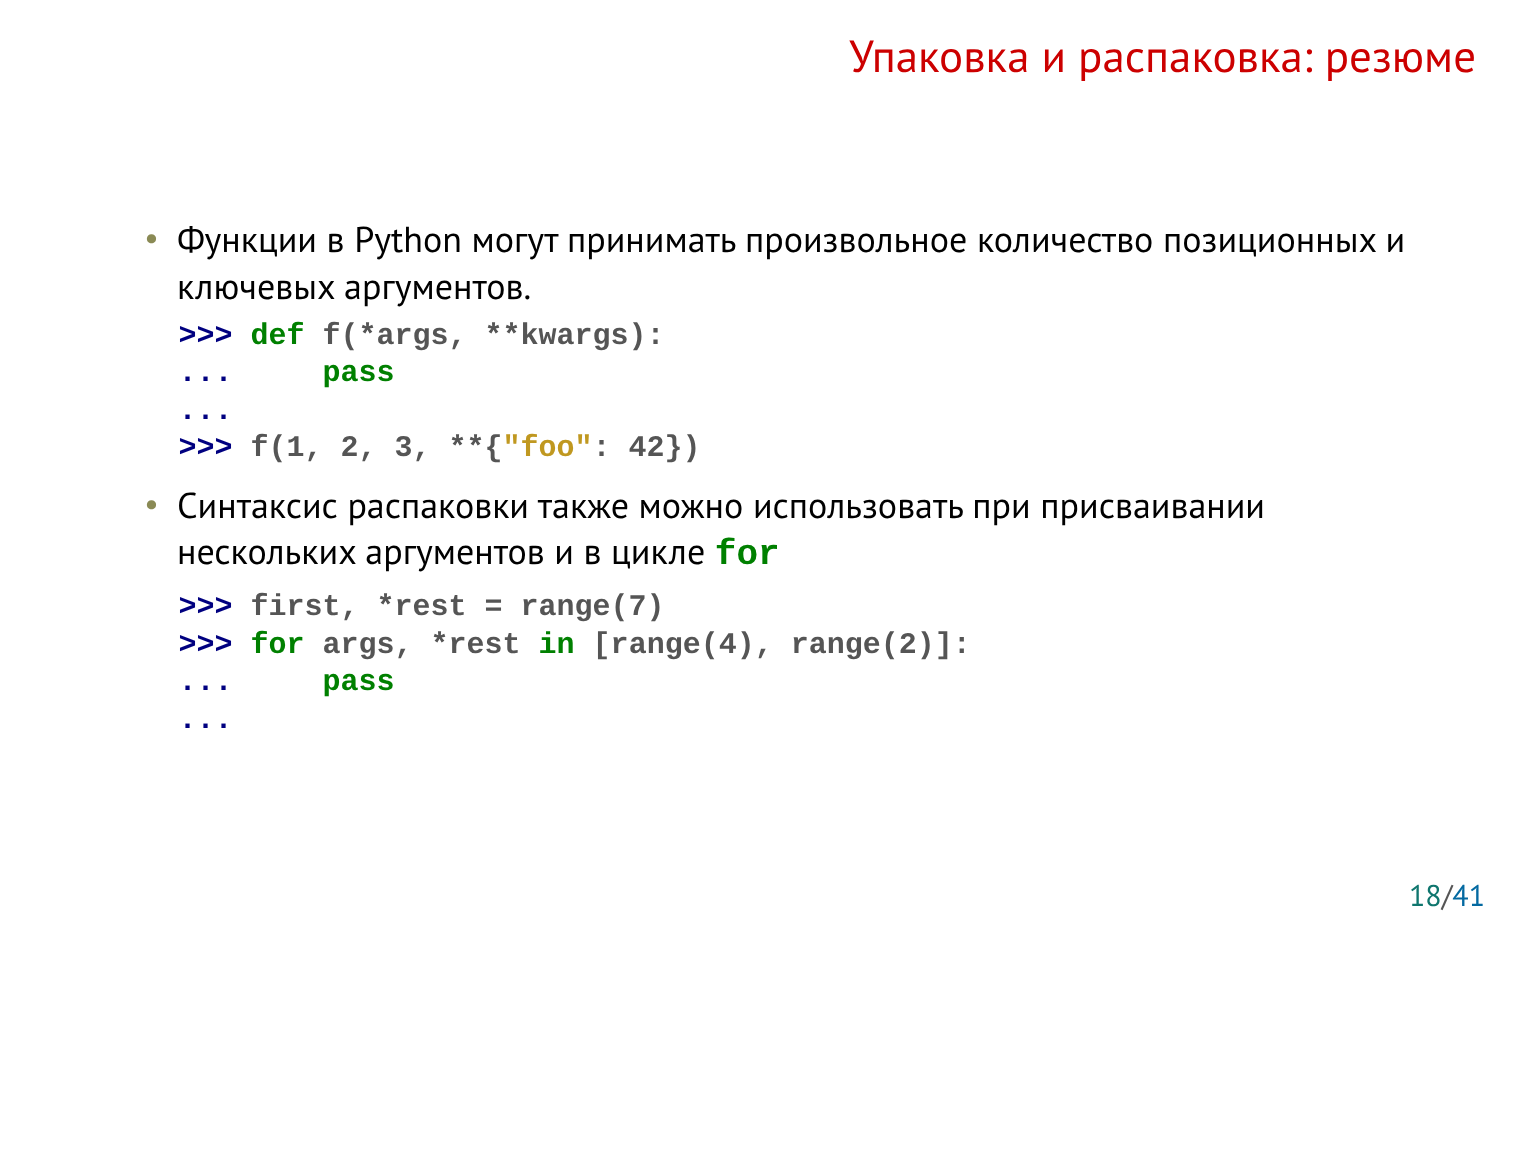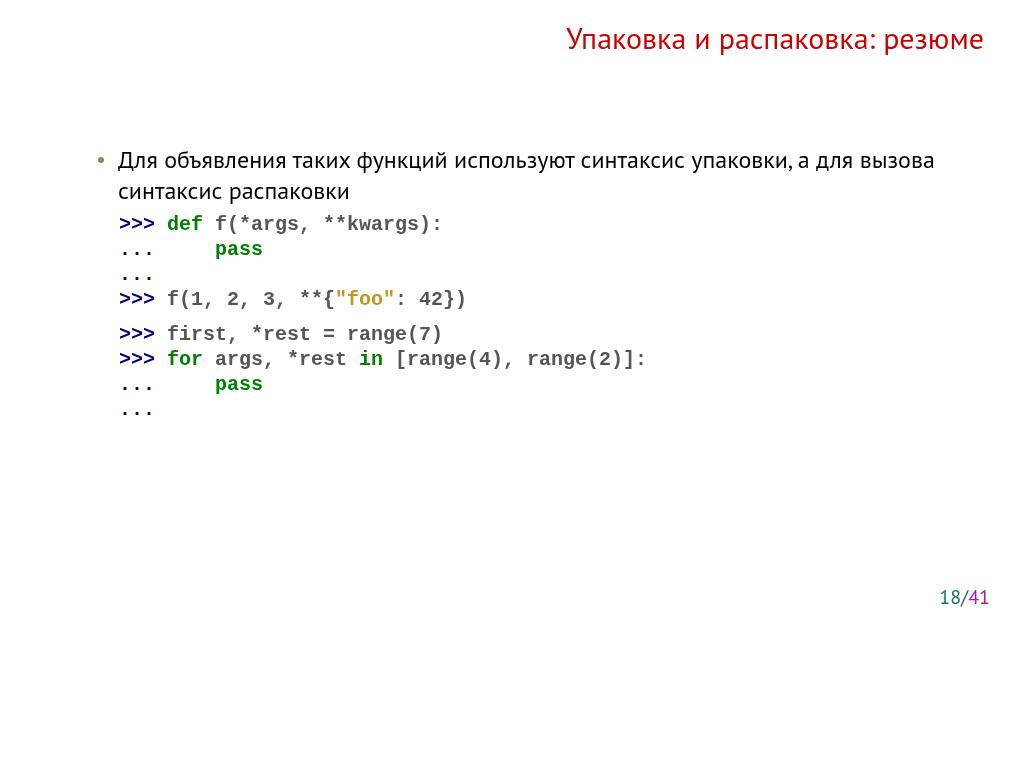--- a/index.html
+++ b/index.html
@@ -74,42 +74,47 @@
   }
   .pagenum {
     position: absolute;
     bottom: 16px;
     right: 34px;
     font-size: 20px;
     color: #999999;
   }
   .pagenum .cur { color: #0f766e; }
   .pagenum .sep { color: #555; }
-  .pagenum .tot { color: #a21caf; }
+  .pagenum .tot { color: #0369a1; }
 </style>
 </head>
 <body>
 
 <div class="slide">
 
   <div class="title">Упаковка и распаковка: резюме</div>
 
   <div class="content">
     <ul>
+      <li>
+        <span>Функции в Python могут принимать произвольное количество позиционных и ключевых аргументов.</span>
+      </li>
 
-      <li>
-        <span>Для объявления таких функций используют синтаксис упаковки, а для вызова синтаксис распаковки</span>
-      </li>
     </ul>
 
     <div class="code"><span class="c-prompt">&gt;&gt;&gt; </span><span class="c-kw">def</span><span class="c-text"> f(*args, **kwargs):</span>
 <span class="c-dots">... </span><span>    </span><span class="c-kw">pass</span>
 <span class="c-dots">...</span>
 <span class="c-prompt">&gt;&gt;&gt; </span><span class="c-text">f(1, 2, 3, **{</span><span class="c-str">"foo"</span><span class="c-text">: 42})</span></div>
 
+    <ul>
+      <li>
+        <span>Синтаксис распаковки также можно использовать при присваивании нескольких аргументов и в цикле </span><span class="inline-code">for</span>
+      </li>
+    </ul>
 
     <div class="code"><span class="c-prompt">&gt;&gt;&gt; </span><span class="c-text">first, *rest = range(7)</span>
 <span class="c-prompt">&gt;&gt;&gt; </span><span class="c-kw">for</span><span class="c-text"> args, *rest </span><span class="c-kw">in</span><span class="c-text"> [range(4), range(2)]:</span>
 <span class="c-dots">... </span><span>    </span><span class="c-kw">pass</span>
 <span class="c-dots">...</span></div>
 
   </div>
 
   <div class="pagenum">
     <span class="cur">18</span><span class="sep">/</span><span class="tot">41</span>

